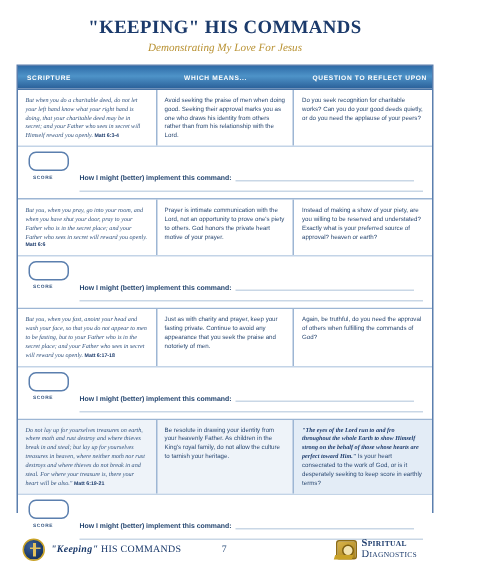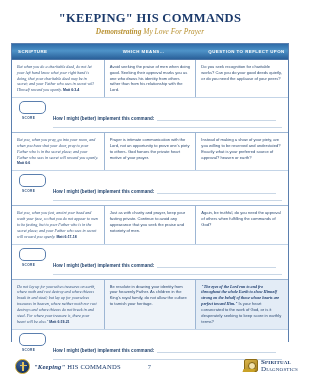--- a/index.html
+++ b/index.html
@@ -20,21 +20,21 @@
     color: #1b3a6b;
     letter-spacing: .3px;
   }
   .doc-subtitle {
     font-family: "Liberation Serif", serif;
     font-size: 7.4px;
     font-style: italic;
     color: #b99233;
     margin-top: 1px;
   }
-  .doc-subtitle .sub-em { font-weight: bold; }
+  .doc-subtitle .sub-em { font-weight: normal; }
 
   
   .table-wrap {
     position: absolute;
     left: 11px; top: 43px;
     width: 278px; height: 299px;
     border: 1px solid #5b7fae;
     background: #fff;
   }
 
@@ -191,22 +191,23 @@
 
   .page-num {
     font-family: "Liberation Serif", serif;
     font-size: 6.5px;
     color: #30527e;
     margin-left: 27px;
   }
 
   .footer-right {
     position: absolute;
-    right: 2px;
-    display: flex;
+    right: 22px;
+    display: flex;
+    align-items: center;
   }
   .sd-mark {
     width: 14px; height: 13px;
     background: linear-gradient(145deg, #d9b44a 0%, #a8821f 100%);
     border: 1px solid #8d6c15;
     border-radius: 2px;
     position: relative;
     flex: 0 0 14px;
   }
   .sd-mark::before {
@@ -235,21 +236,21 @@
   .sd-line1 { font-size: 7px; font-variant: small-caps; font-weight: bold; letter-spacing: .2px; }
   .sd-line2 { font-size: 7px; font-variant: small-caps; font-weight: normal; letter-spacing: .2px; }
 </style>
 </head>
 <body>
 
 <div class="page">
 
   <div class="title-block">
     <div class="doc-title">"KEEPING" HIS COMMANDS</div>
-    <div class="doc-subtitle"><span class="sub-em">Demonstrating</span><span> My Love For Prayer</span></div>
+    <div class="doc-subtitle"><span class="sub-em">Demonstrating</span><span> My Love For Jesus</span></div>
   </div>
 
   <div class="table-wrap">
 
     <div class="col-head">
       <div class="ch-scripture">SCRIPTURE</div>
       <div class="ch-means">WHICH MEANS...</div>
       <div class="ch-question">QUESTION TO REFLECT UPON</div>
     </div>
 

